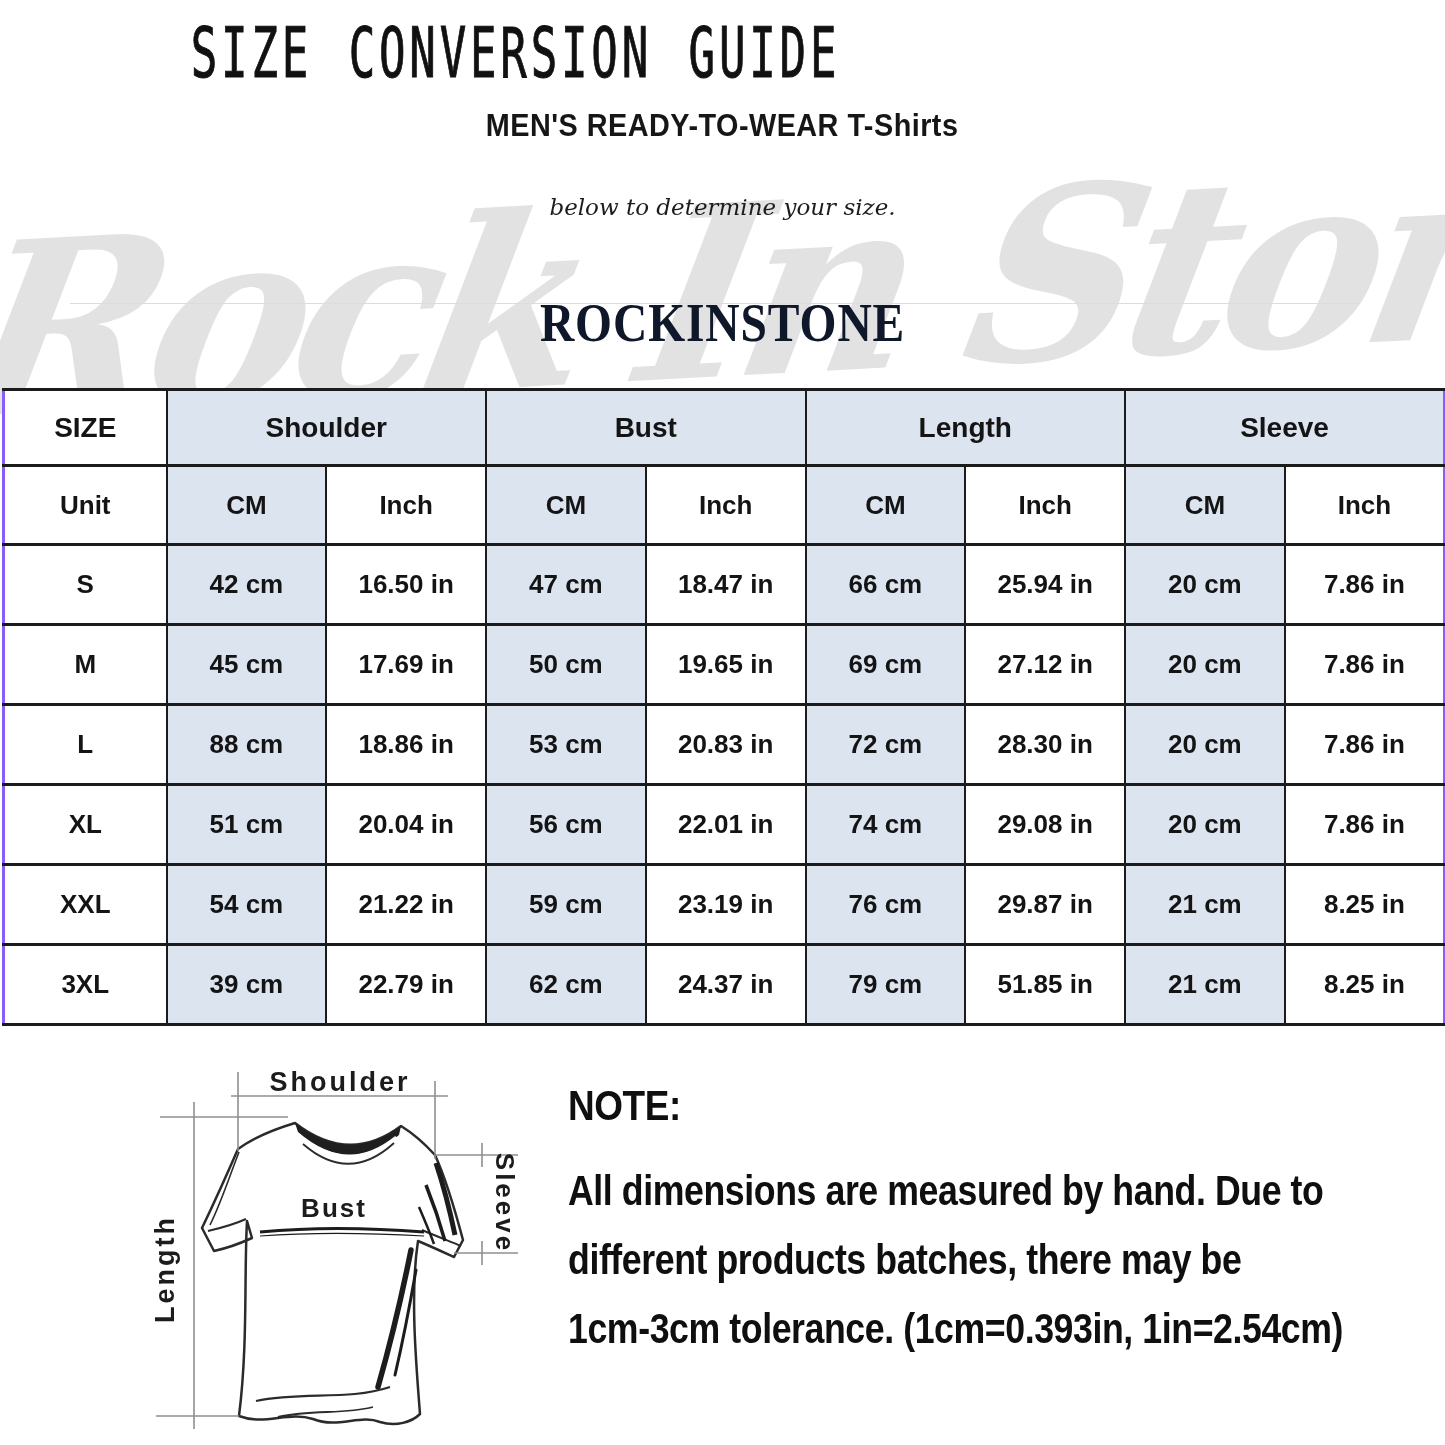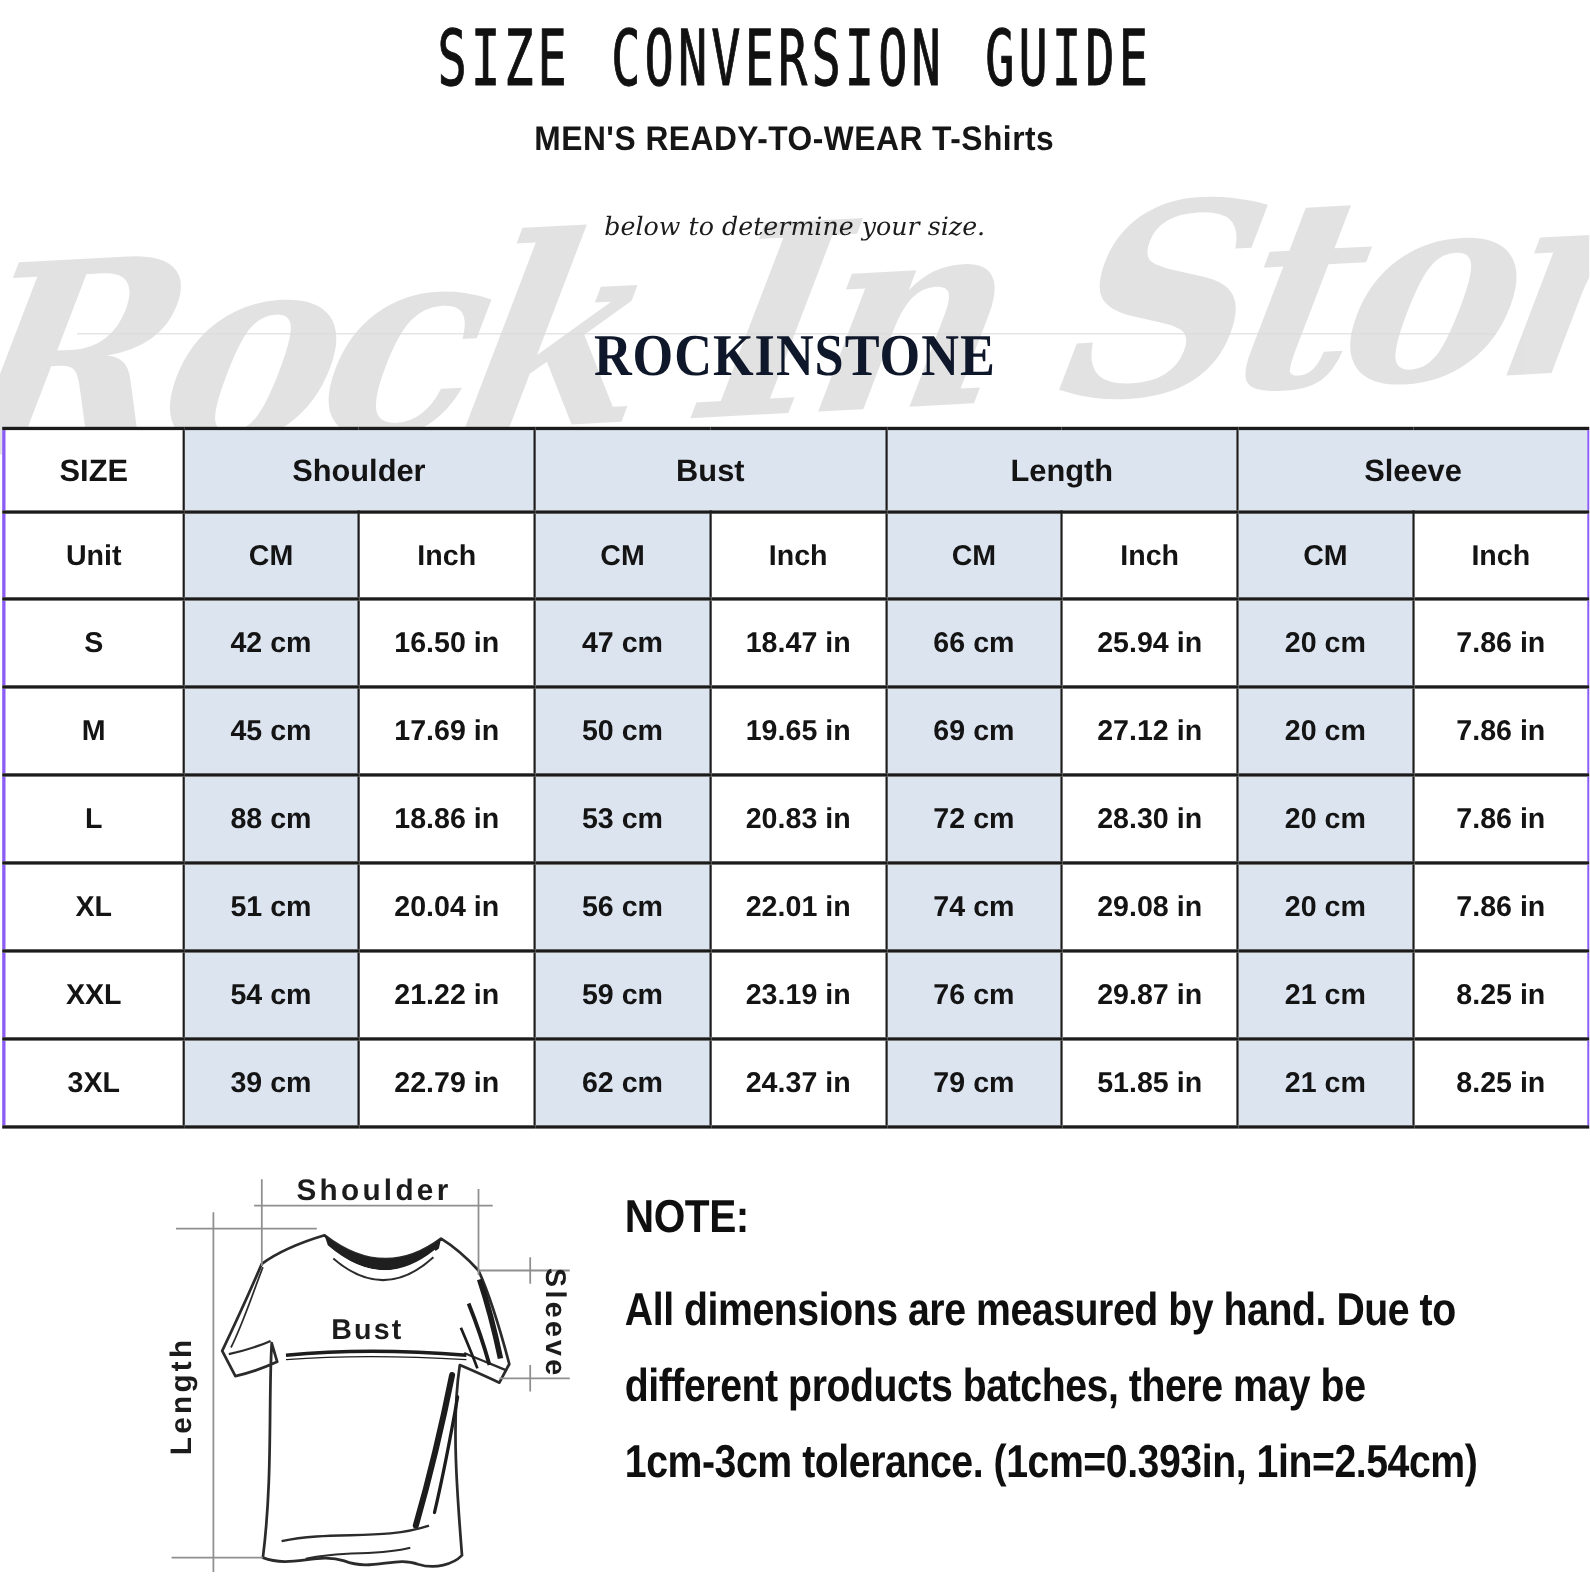--- a/index.html
+++ b/index.html
@@ -12,21 +12,21 @@
   .watermark {
     position:absolute; top:148px; left:-30px; z-index:0;
     font-family:"DejaVu Serif", serif; font-style:italic; font-weight:bold;
     font-size:238px; letter-spacing:-14px; white-space:nowrap;
     color:#000; opacity:0.11;
     transform:rotate(-3deg) skewX(-14deg);
   }
   
   .title {
     position:absolute; left:0; right:0; top:12px; z-index:1;
-    text-align:center; font-family:"DejaVu Sans Mono", monospace;
+    font-family:"DejaVu Sans Mono", monospace;
     font-size:70px; color:#111; -webkit-text-stroke:1px #111;
   }
   .title-inner { display:inline-block; transform:scaleX(0.63); letter-spacing:6px; word-spacing:10px; white-space:nowrap; }
   .subtitle {
     position:absolute; left:0; right:0; top:108px; z-index:1;
     text-align:center; font-weight:bold; font-size:31px; color:#161616;text-decoration:underline;
   }
   .subtitle-inner { display:inline-block; transform:scaleX(0.93); letter-spacing:0.5px; white-space:nowrap; }
   .desc {
     position:absolute; left:0; right:0; top:184px; z-index:1;

